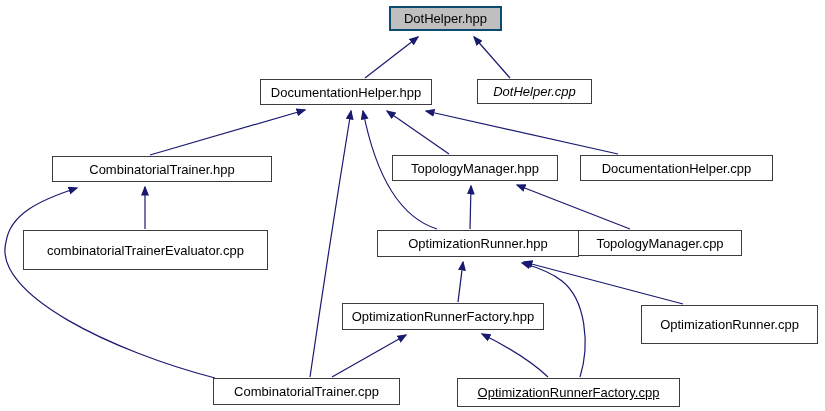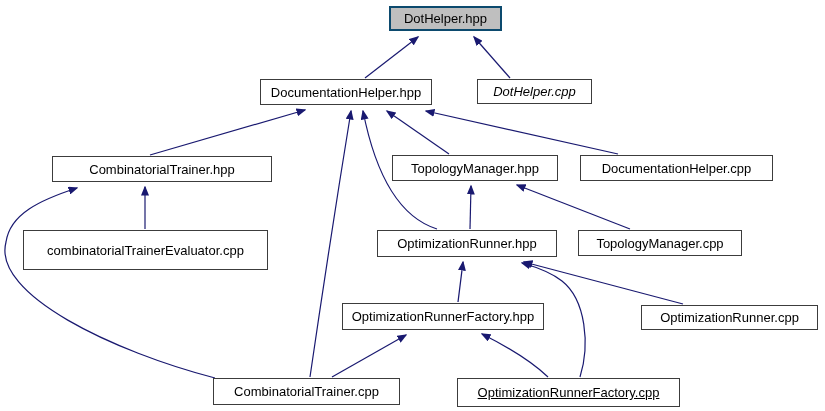--- a/index.html
+++ b/index.html
@@ -75,19 +75,19 @@
       </g>
   </svg>
 
 <div class="node highlight" style="left: 389px; top: 6px; width: 113px; height: 25px;">DotHelper.hpp</div>
     <div class="node" style="left: 260px; top: 79px; width: 172px; height: 26px;">DocumentationHelper.hpp</div>
     <div class="node" style="left: 477px; top: 79px; width: 115px; height: 25px; font-style: italic;">DotHelper.cpp</div>
     <div class="node" style="left: 52px; top: 156px; width: 220px; height: 26px;">CombinatorialTrainer.hpp</div>
     <div class="node" style="left: 392px; top: 155px; width: 166px; height: 26px;">TopologyManager.hpp</div>
     <div class="node" style="left: 580px; top: 155px; width: 193px; height: 26px;">DocumentationHelper.cpp</div>
     <div class="node" style="left: 23px; top: 230px; width: 245px; height: 40px;">combinatorialTrainerEvaluator.cpp</div>
-    <div class="node" style="left: 377px; top: 230px; width: 180px; height: 27px;">OptimizationRunner.hpp</div>
+    <div class="node" style="left: 377px; top: 230px; width: 202px; height: 27px;">OptimizationRunner.hpp</div>
     <div class="node" style="left: 578px; top: 230px; width: 164px; height: 26px;">TopologyManager.cpp</div>
     <div class="node" style="left: 342px; top: 303px; width: 202px; height: 27px;">OptimizationRunnerFactory.hpp</div>
-    <div class="node" style="left: 641px; top: 305px; width: 177px; height: 25px;">OptimizationRunner.cpp</div>
+    <div class="node" style="left: 641px; top: 305px; width: 177px; height: 39px;">OptimizationRunner.cpp</div>
     <div class="node" style="left: 213px; top: 378px; width: 187px; height: 27px;">CombinatorialTrainer.cpp</div>
     <div class="node" style="left: 457px; top: 378px; width: 223px; height: 29px; text-decoration: underline;">OptimizationRunnerFactory.cpp</div>
   </div>
 
 </body></html>

